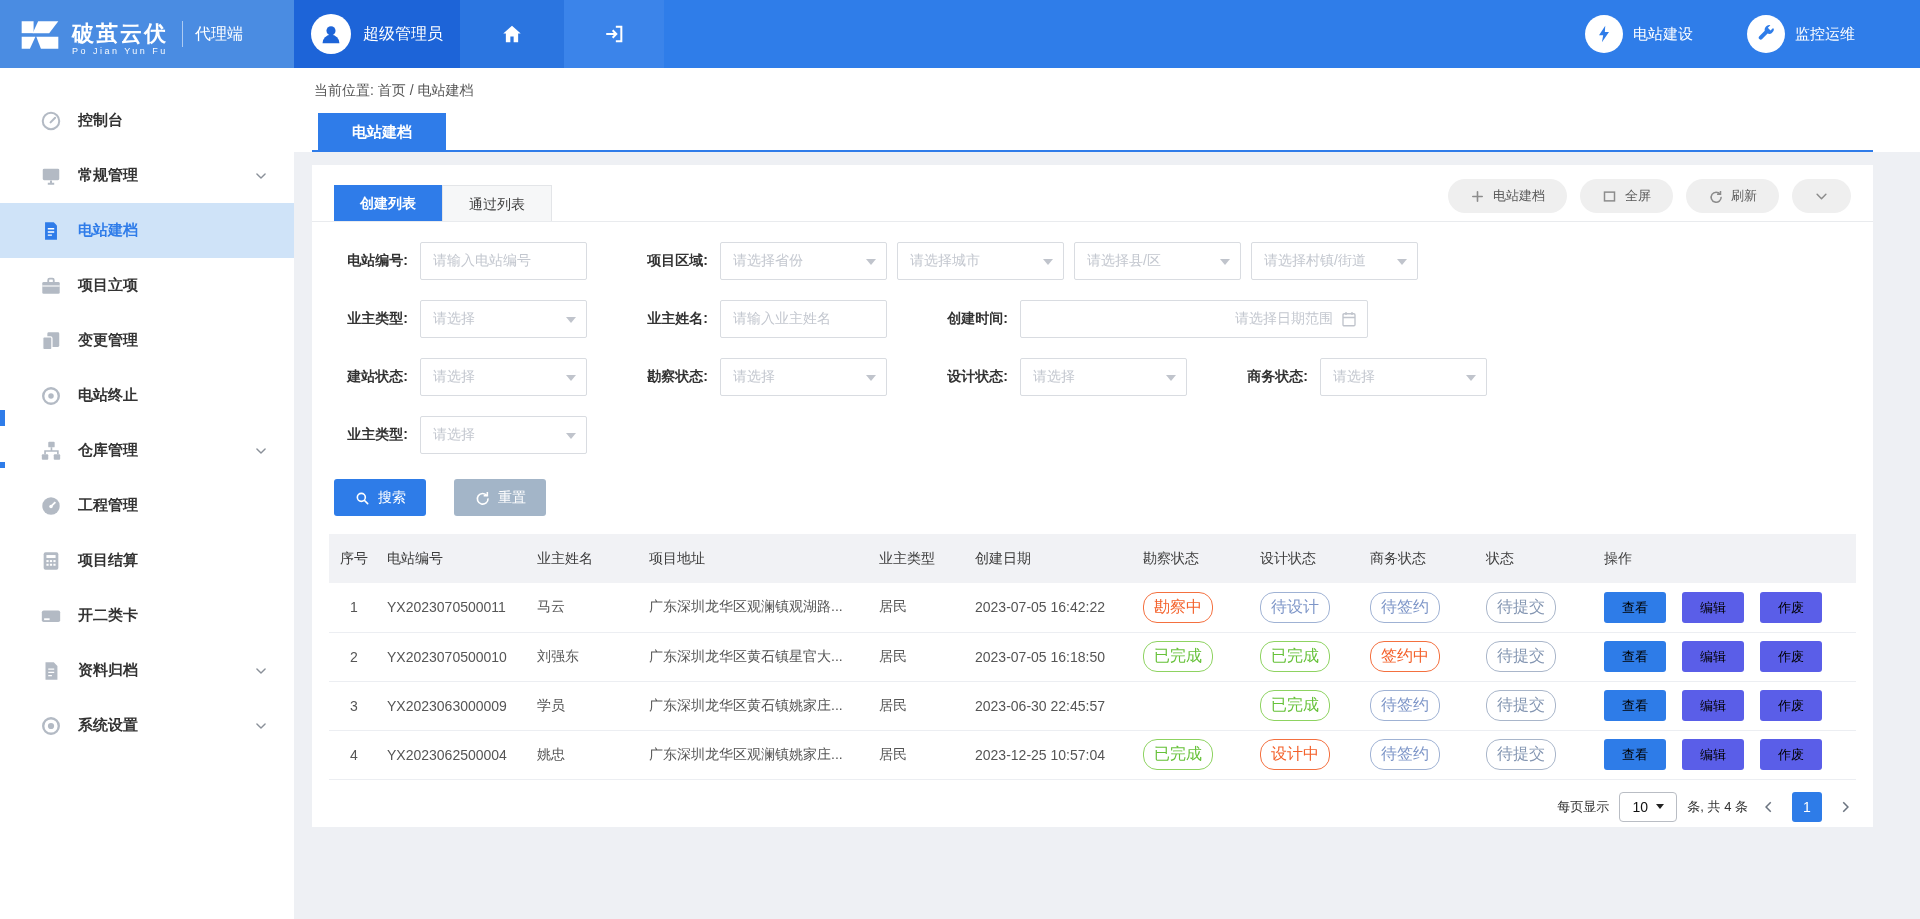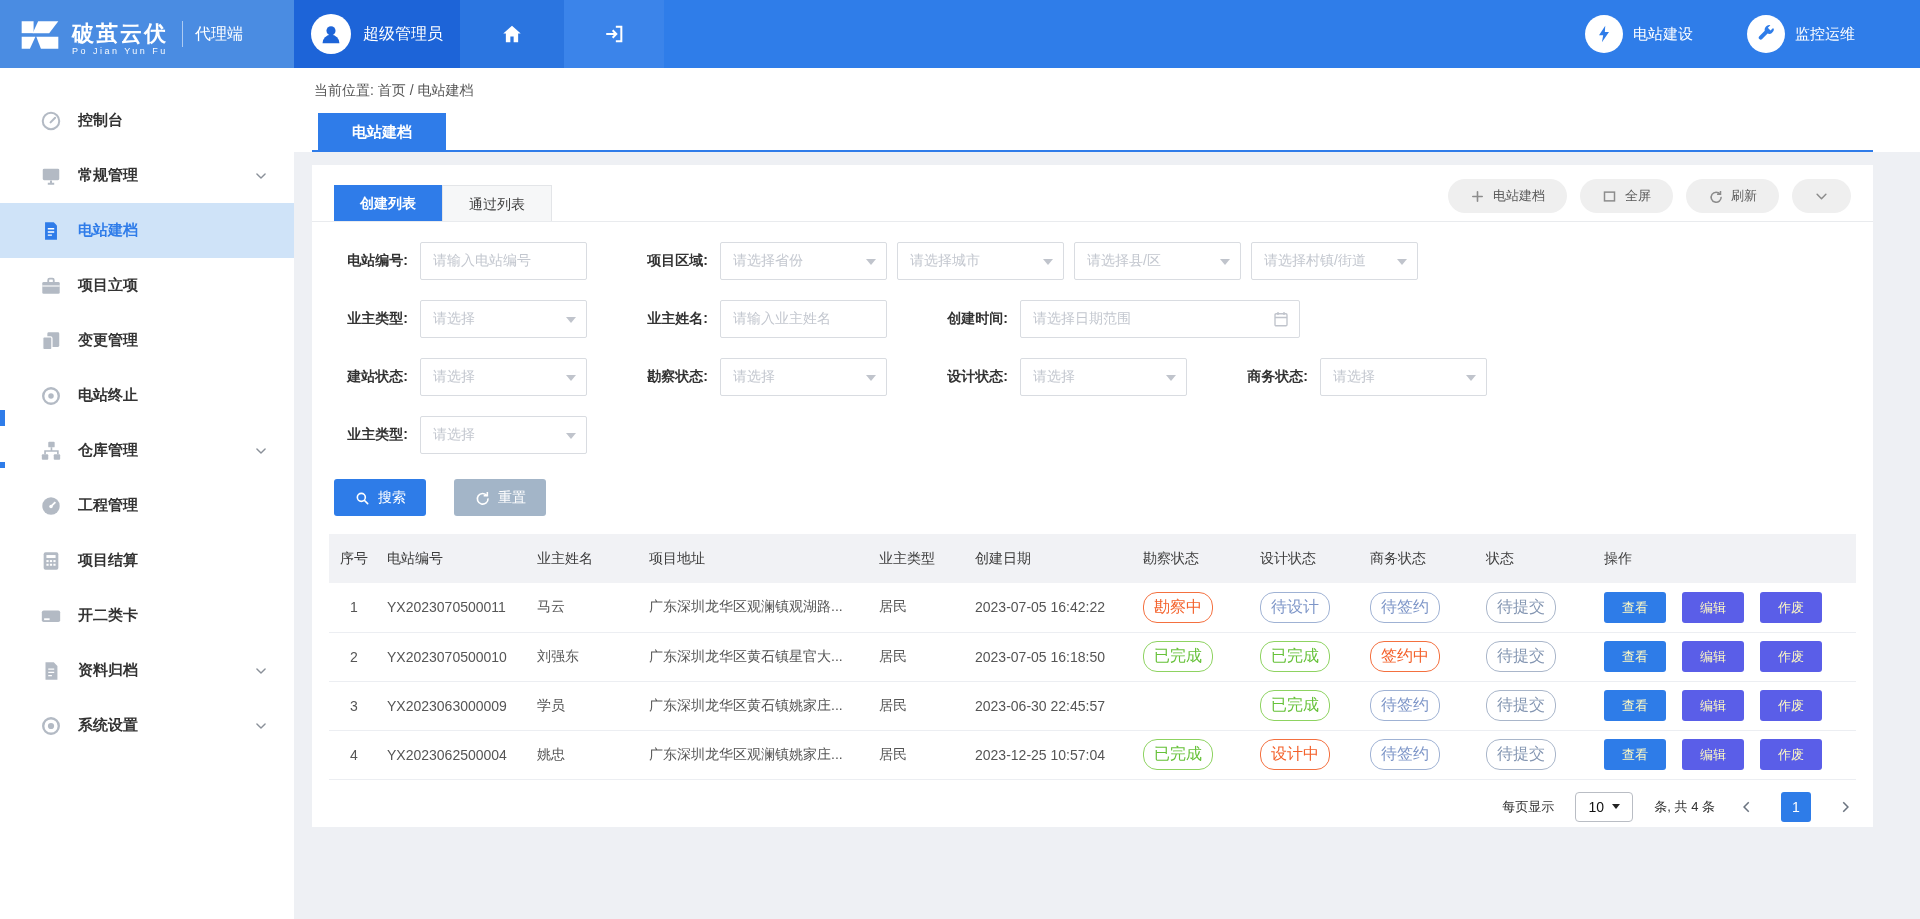--- a/index.html
+++ b/index.html
@@ -58,21 +58,21 @@
 
   
   .filters { padding:20px 22px 0; }
   .frow { display:flex; margin-bottom:20px; }
   .fgroup { display:flex; align-items:center; }
   .fgroup + .fgroup { margin-left:47px; }
   .flabel { width:74px; flex:none; text-align:right; font-size:14px; font-weight:bold; color:#333; margin-right:12px; white-space:nowrap; }
   .fctrl { position:relative; height:38px; border:1px solid #d9dce1; border-radius:2px; background:#fff; display:flex; align-items:center; padding:0 12px; font-size:14px; color:#c3c7cf; cursor:pointer; }
   .fctrl.w-input { width:167px; }
   .fctrl.w-select { width:167px; padding-right:28px; }
-  .fctrl.w-date { width:280px; padding-right:34px; }
+  .fctrl.w-date { width:348px; padding-right:34px;justify-content:flex-end; }
   .fctrl .caret { position:absolute; right:10px; top:16px; width:0; height:0; border-left:5px solid transparent; border-right:5px solid transparent; border-top:6px solid #c0c4cc; }
   .fctrl .cal { position:absolute; right:9px; top:9px; width:18px; height:18px; color:#c0c4cc; }
   .fsel-gap { margin-left:10px; }
   .fctrl span { overflow:hidden; white-space:nowrap; }
 
   .btnrow { display:flex; gap:28px; padding:5px 22px 0; }
   .btn { height:37px; border:none; border-radius:3px; color:#fff; font-size:14px; display:flex; align-items:center; gap:8px; padding:0 20px; cursor:pointer; }
   .btn .ic { width:16px; height:16px; }
   .btn-search { background:#2e7ce8; }
   .btn-reset { background:#a3b5c8; }
@@ -81,26 +81,26 @@
   .tablewrap { margin:18px 17px 0; }
   table { width:100%; border-collapse:collapse; table-layout:fixed; font-size:14px; color:#555; }
   thead th { background:#f1f2f5; height:49px; font-weight:normal; color:#3c3c3c; text-align:left; padding:0 8px; white-space:nowrap; }
   tbody td { height:49px; border-bottom:1px solid #eceef2; padding:0 8px; white-space:nowrap; overflow:hidden; text-overflow:ellipsis; }
   th.c-index, td.c-index { text-align:center; padding:0 2px; }
   .badge { display:inline-block; min-width:64px; text-align:center; padding:4px 10px; border-radius:14px; font-size:16px; border:1px solid; background:#fff; }
   .badge.success { color:#67c23a; border-color:#8ed361; }
   .badge.warning { color:#f4612b; border-color:#f4703f; }
   .badge.info    { color:#7e96c8; border-color:#9fb2d4; }
   .badge.muted   { color:#8496b2; border-color:#a9b6ca; }
-  .abtn { display:inline-block; width:62px; height:31px; line-height:31px; text-align:center; color:#fef9c3; font-size:13px; border-radius:3px; margin-right:16px; border:none; cursor:pointer; }
+  .abtn { display:inline-block; width:62px; height:31px; line-height:31px; text-align:center; color:#000000; font-size:13px; border-radius:3px; margin-right:16px; border:none; cursor:pointer; }
   .abtn.view { background:#2e7ce8; }
   .abtn.edit, .abtn.void { background:#5a5ee8; }
 
   
-  .pager { display:flex; align-items:center; justify-content:flex-end; padding:12px 17px 0; font-size:13px; color:#333; gap:21px; }
+  .pager { display:flex; align-items:center; justify-content:flex-end; padding:12px 17px 0; font-size:13px; color:#333; gap:10px; }
   .psel { width:58px; height:30px; border:1px solid #b9bdc4; border-radius:4px; display:flex; align-items:center; justify-content:center; gap:8px; font-size:14px; color:#111; cursor:pointer; background:#fff; }
   .psel .tri { width:0; height:0; border-left:4px solid transparent; border-right:4px solid transparent; border-top:5px solid #222; }
   .pchev { width:22px; height:30px; display:flex; align-items:center; justify-content:center; color:#6b7480; cursor:pointer; }
   .pchev svg { width:14px; height:14px; }
   .pcur { width:30px; height:30px; background:#2e7ce8; color:#fff; border-radius:3px; display:flex; align-items:center; justify-content:center; font-size:14px; cursor:pointer; margin:0 2px; }
 </style>
 </head>
 <body>
 
 <div class="app">

